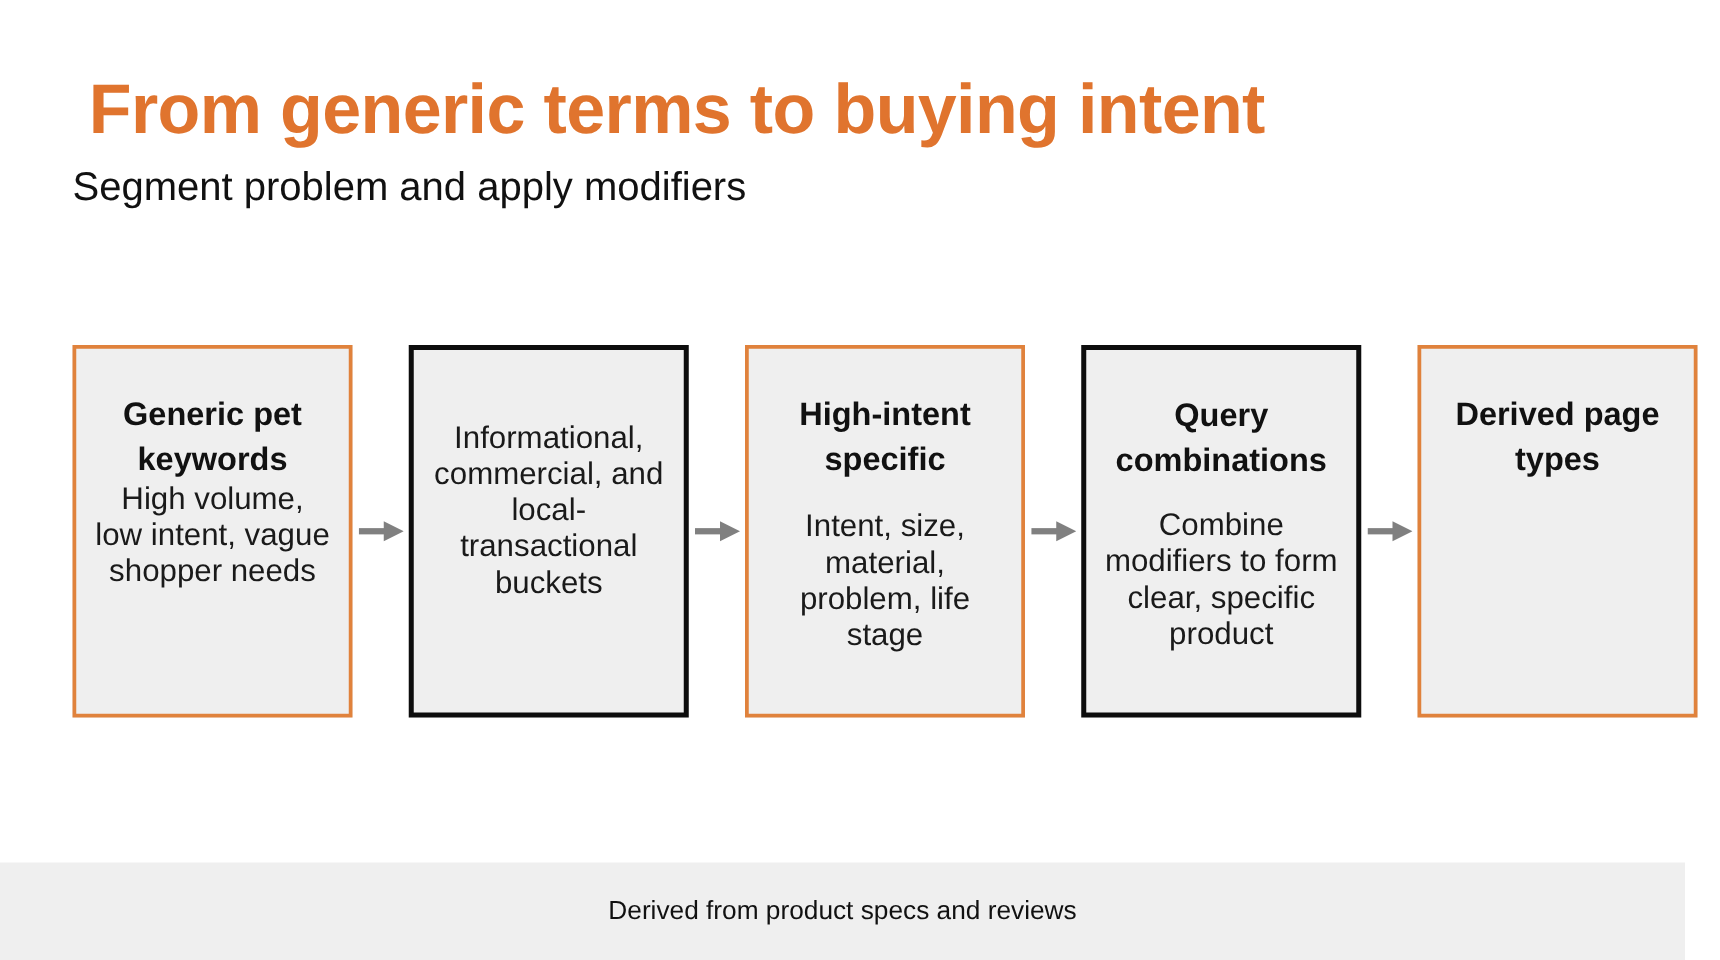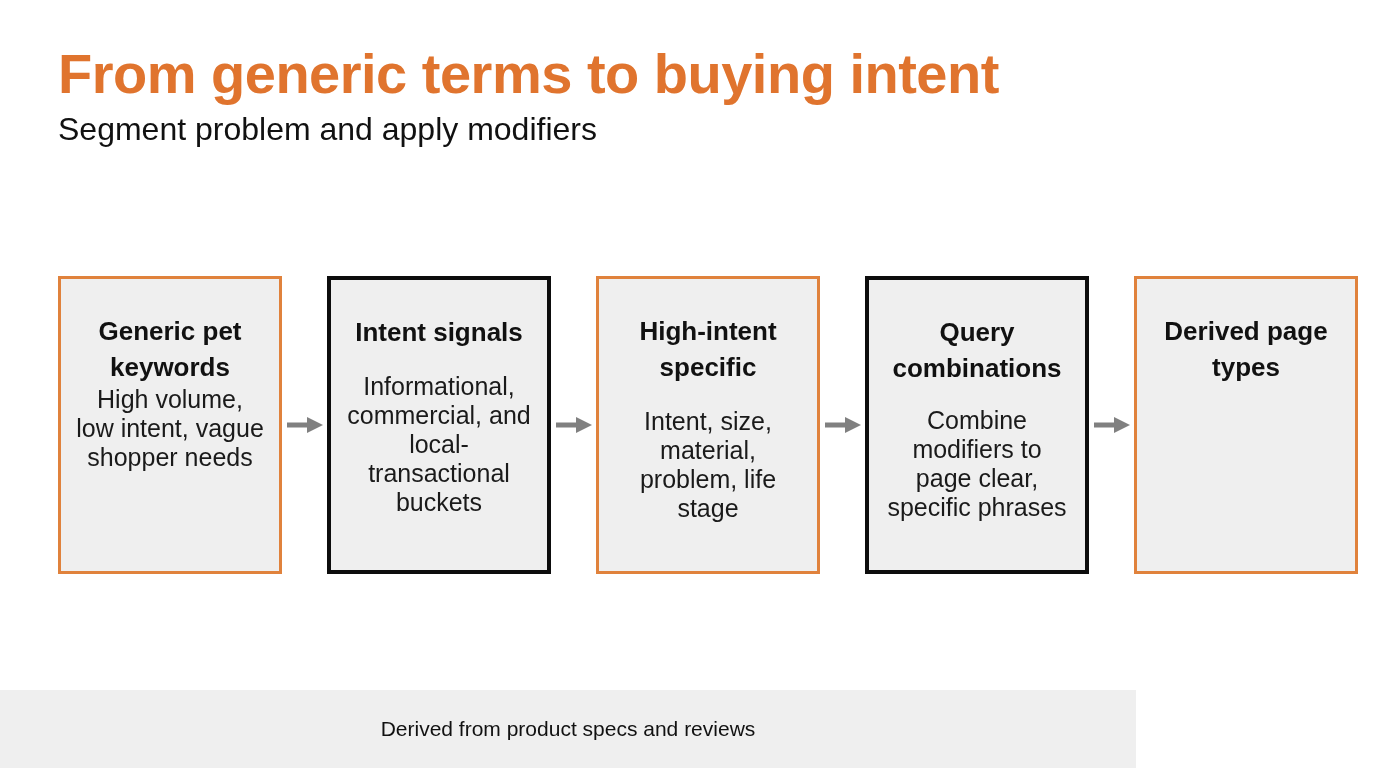--- a/index.html
+++ b/index.html
@@ -28,21 +28,21 @@
     left: 58px;
     top: 44px;
     width: 1260px;
   }
   .slide-title {
     font-size: 56px;
     font-weight: bold;
     color: #E0742E;
     line-height: 1.07;
     letter-spacing: -0.5px;
-    margin: 0;
+    margin: 13px;
     white-space: nowrap;
   }
   .slide-subtitle {
     font-size: 32px;
     font-weight: normal;
     color: #111111;
     line-height: 1.2;
     margin: 6px 0 0 0;
     white-space: nowrap;
   }
@@ -107,21 +107,21 @@
     justify-content: center;
     min-width: 20px;
   }
   .connector svg { display: block; }
 
   
   .footer {
     position: absolute;
     left: 0;
     top: 690px;
-    width: 1136px;
+    width: 1348px;
     height: 78px;
     background: #efefef;
     display: flex;
     align-items: center;
     justify-content: center;
   }
   .footer-text {
     font-size: 21px;
     color: #111111;
     font-weight: normal;
@@ -148,21 +148,20 @@
     <div class="connector">
       <span>
         <svg width="36" height="18" viewBox="0 0 36 18" aria-hidden="true">
           <rect x="0" y="6.5" width="22" height="5" fill="#808080"></rect>
           <polygon points="20,1 36,9 20,17" fill="#808080"></polygon>
         </svg>
       </span>
     </div>
 
     <div class="node dark gap-md">
-      <p class="node-title">Intent signals</p>
       <p class="node-body">Informational, commercial, and local-transactional buckets</p>
     </div>
 
     <div class="connector">
       <span>
         <svg width="36" height="18" viewBox="0 0 36 18" aria-hidden="true">
           <rect x="0" y="6.5" width="22" height="5" fill="#808080"></rect>
           <polygon points="20,1 36,9 20,17" fill="#808080"></polygon>
         </svg>
       </span>
@@ -177,21 +176,21 @@
       <span>
         <svg width="36" height="18" viewBox="0 0 36 18" aria-hidden="true">
           <rect x="0" y="6.5" width="22" height="5" fill="#808080"></rect>
           <polygon points="20,1 36,9 20,17" fill="#808080"></polygon>
         </svg>
       </span>
     </div>
 
     <div class="node dark gap-sm">
       <p class="node-title">Query combinations</p>
-      <p class="node-body">Combine modifiers to page clear, specific phrases</p>
+      <p class="node-body">Combine modifiers to form clear, specific product</p>
     </div>
 
     <div class="connector">
       <span>
         <svg width="36" height="18" viewBox="0 0 36 18" aria-hidden="true">
           <rect x="0" y="6.5" width="22" height="5" fill="#808080"></rect>
           <polygon points="20,1 36,9 20,17" fill="#808080"></polygon>
         </svg>
       </span>
     </div>

